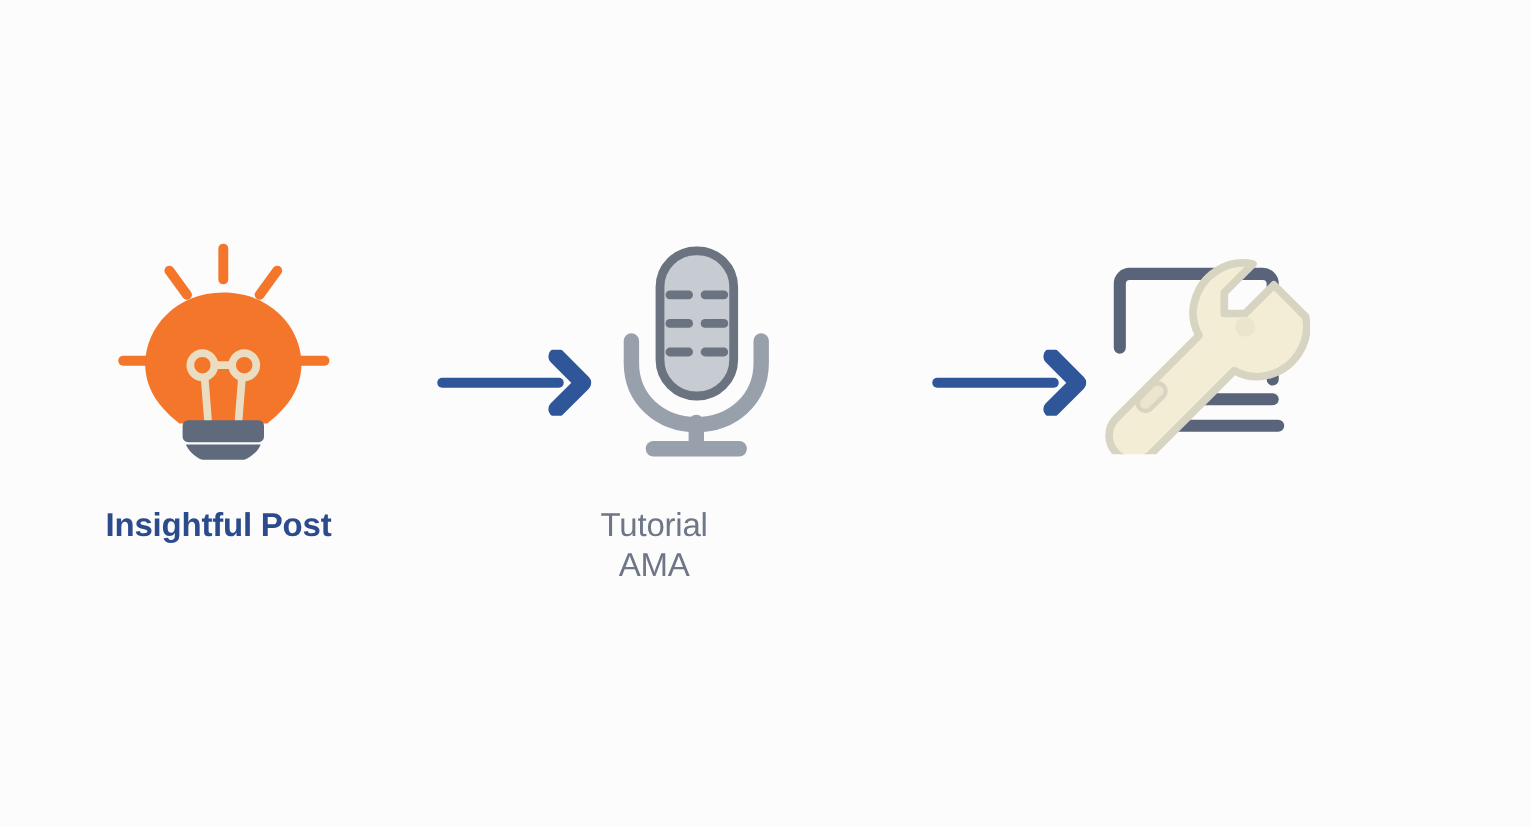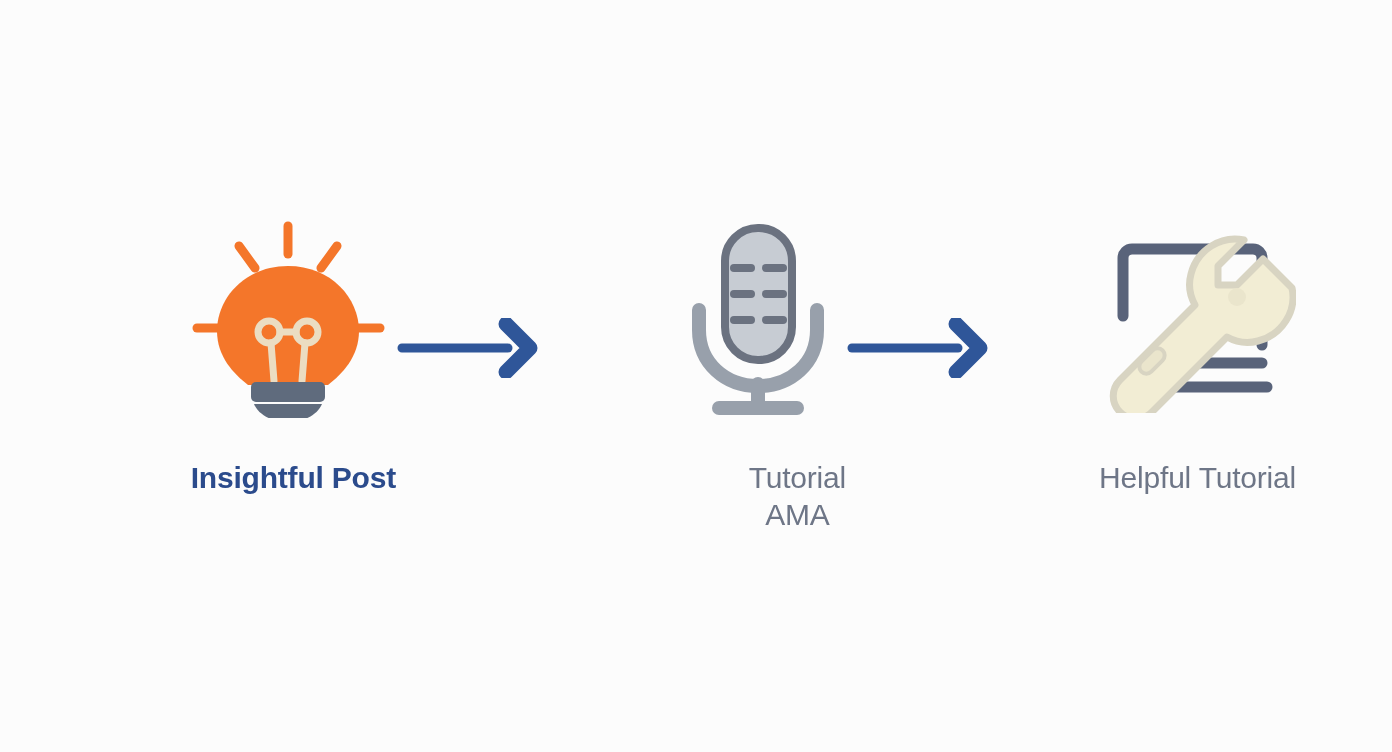--- a/index.html
+++ b/index.html
@@ -30,21 +30,21 @@
     display: flex;
     flex-direction: row;
     align-items: flex-start;
     justify-content: center;
   }
 
   .stage {
     width: 300px;
     display: flex;
     flex-direction: column;
-    align-items: flex-end;
+    align-items: flex-start;
     padding-top: 218px;
   }
 
   .stage-icon {
     height: 200px;
     display: flex;
     align-items: center;
     justify-content: center;
   }
 
@@ -158,17 +158,16 @@
           <g>
             <path d="M176 18 L150 44 L131 44 L131 25 L157 -1
                      C134 -6 110 9 104 33 C101 44 103 55 108 64
                      L33 139 C24 148 24 162 33 171 C42 180 56 180 65 171
                      L140 96 C149 101 160 103 171 100 C195 94 210 70 205 47 Z" transform="translate(-14,18)" fill="#f2edd4" stroke="#d8d4c2" stroke-width="7" stroke-linejoin="round"></path>
             <rect x="36" y="131" width="30" height="14" rx="7" transform="rotate(-45 51 138)" fill="#eae5cc" stroke="#d8d4c2" stroke-width="4"></rect>
             <circle cx="136" cy="74" r="9" fill="#eae5cc"></circle>
           </g>
         </svg>
       </div>
-      <div class="stage-label muted">Helpful Tutorial</div>
     </div>
 
   </div>
 </div>
 
 </body></html>

